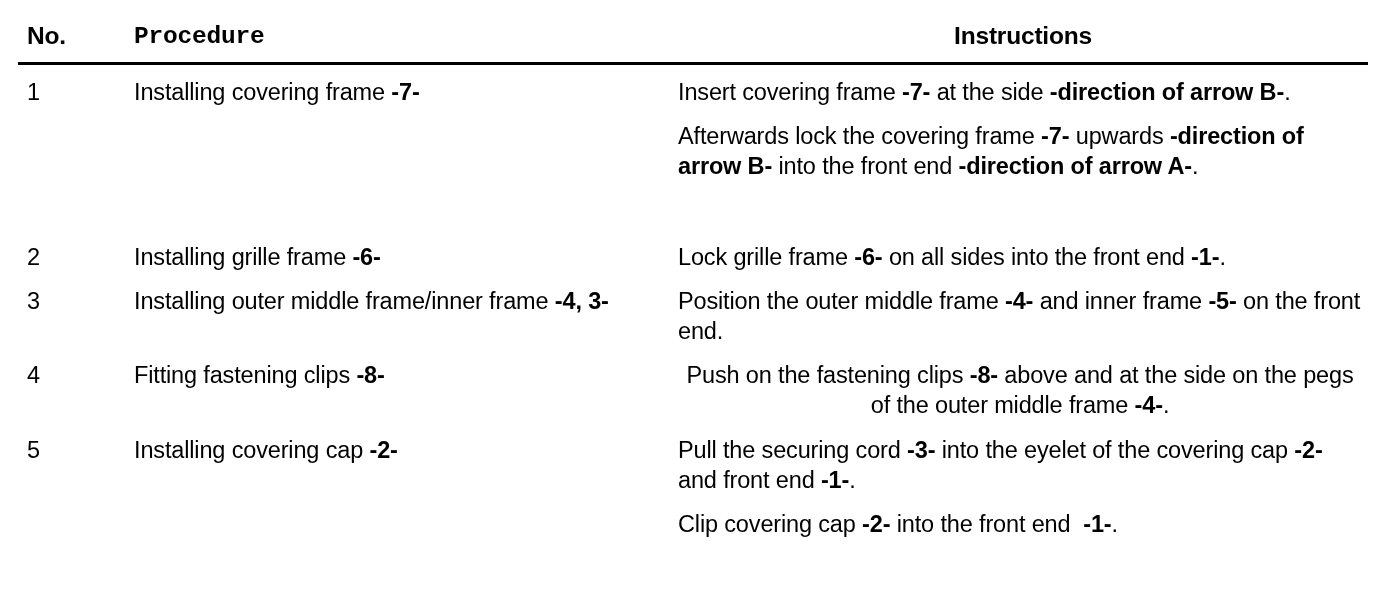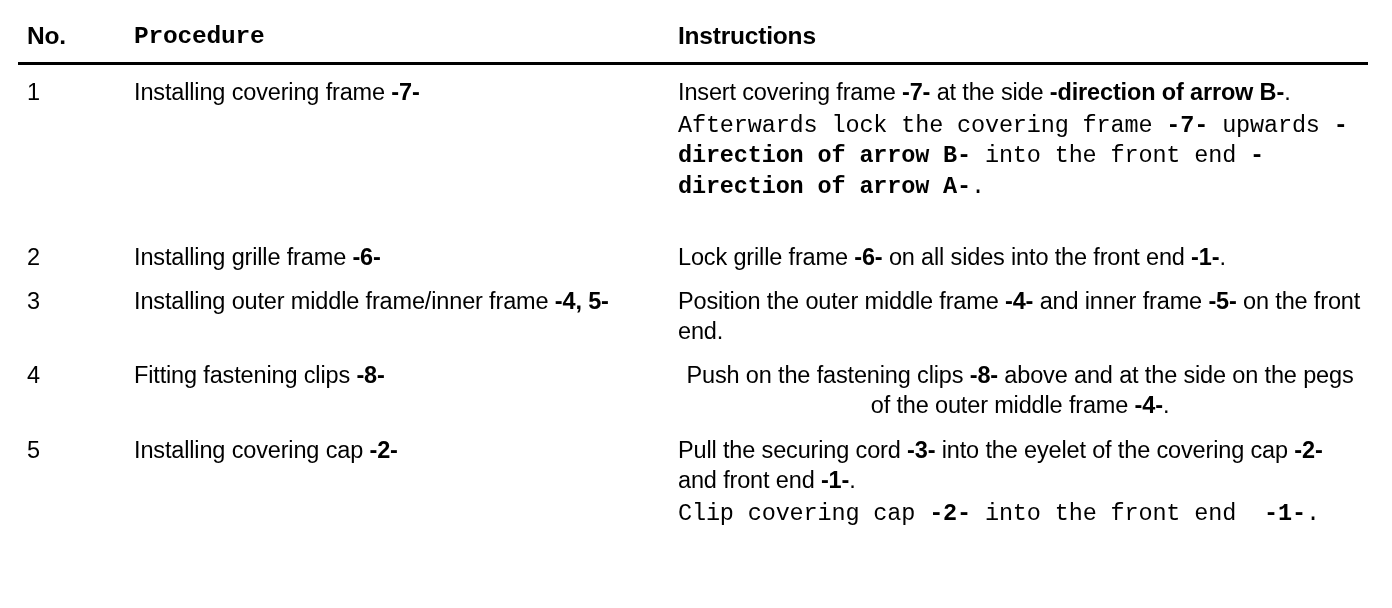--- a/index.html
+++ b/index.html
@@ -39,21 +39,21 @@
     font-weight: bold;
     font-size: 24.5px;
     letter-spacing: -0.2px;
     padding: 22px 0 12px 0;
     border-bottom: 3px solid #000;
     font-family: "Liberation Sans", "DejaVu Sans", sans-serif;
   }
 
   thead th.h-no    { padding-left: 9px; }
   thead th.h-proc  { padding-left: 8px; font-family: Liberation Mono, monospace; }
-  thead th.h-instr { padding-left: 14px; }
+  thead th.h-instr { padding-left: 14px; text-align: center; }
 
   tbody td {
     vertical-align: top;
     font-size: 23.5px;
     line-height: 1.30;
     letter-spacing: -0.15px;
     padding: 13px 0 0 0;
     font-family: "Liberation Sans", "DejaVu Sans", sans-serif;
   }
 
@@ -70,21 +70,21 @@
     padding-left: 14px;
     padding-right: 6px;
   }
 
   tbody tr.row-first td { padding-top: 12px; }
 
   
   b, strong { font-weight: bold; }
 
   .para { margin: 0; }
-  .para + .para { margin-top: 3px; font-family: Liberation Mono, monospace; }
+  .para + .para { margin-top: 13px; }
 
   
   .block-1 { min-height: 152px; }
   .block-4 { min-height: 62px; text-align: center; }
   .block-5 { min-height: 96px; }
 </style>
 </head>
 <body>
 
 <div class="sheet">
@@ -120,21 +120,21 @@
       <tr>
         <td class="t-no">2</td>
         <td class="t-proc">Installing grille frame <b>-6-</b></td>
         <td class="t-instr">
             <p class="para">Lock grille frame <b>-6-</b> on all sides into the front end <b>-1-</b>.</p>
           </td>
       </tr>
 
       <tr>
         <td class="t-no">3</td>
-        <td class="t-proc">Installing outer middle frame/inner frame <b>-4, 5-</b></td>
+        <td class="t-proc">Installing outer middle frame/inner frame <b>-4, 3-</b></td>
         <td class="t-instr">
             <p class="para">Position the outer middle frame <b>-4-</b> and inner frame <b>-5-</b> on the front end.</p>
           </td>
       </tr>
 
       <tr>
         <td class="t-no">4</td>
         <td class="t-proc">Fitting fastening clips <b>-8-</b></td>
         <td class="t-instr">
           <div class="block-4">

